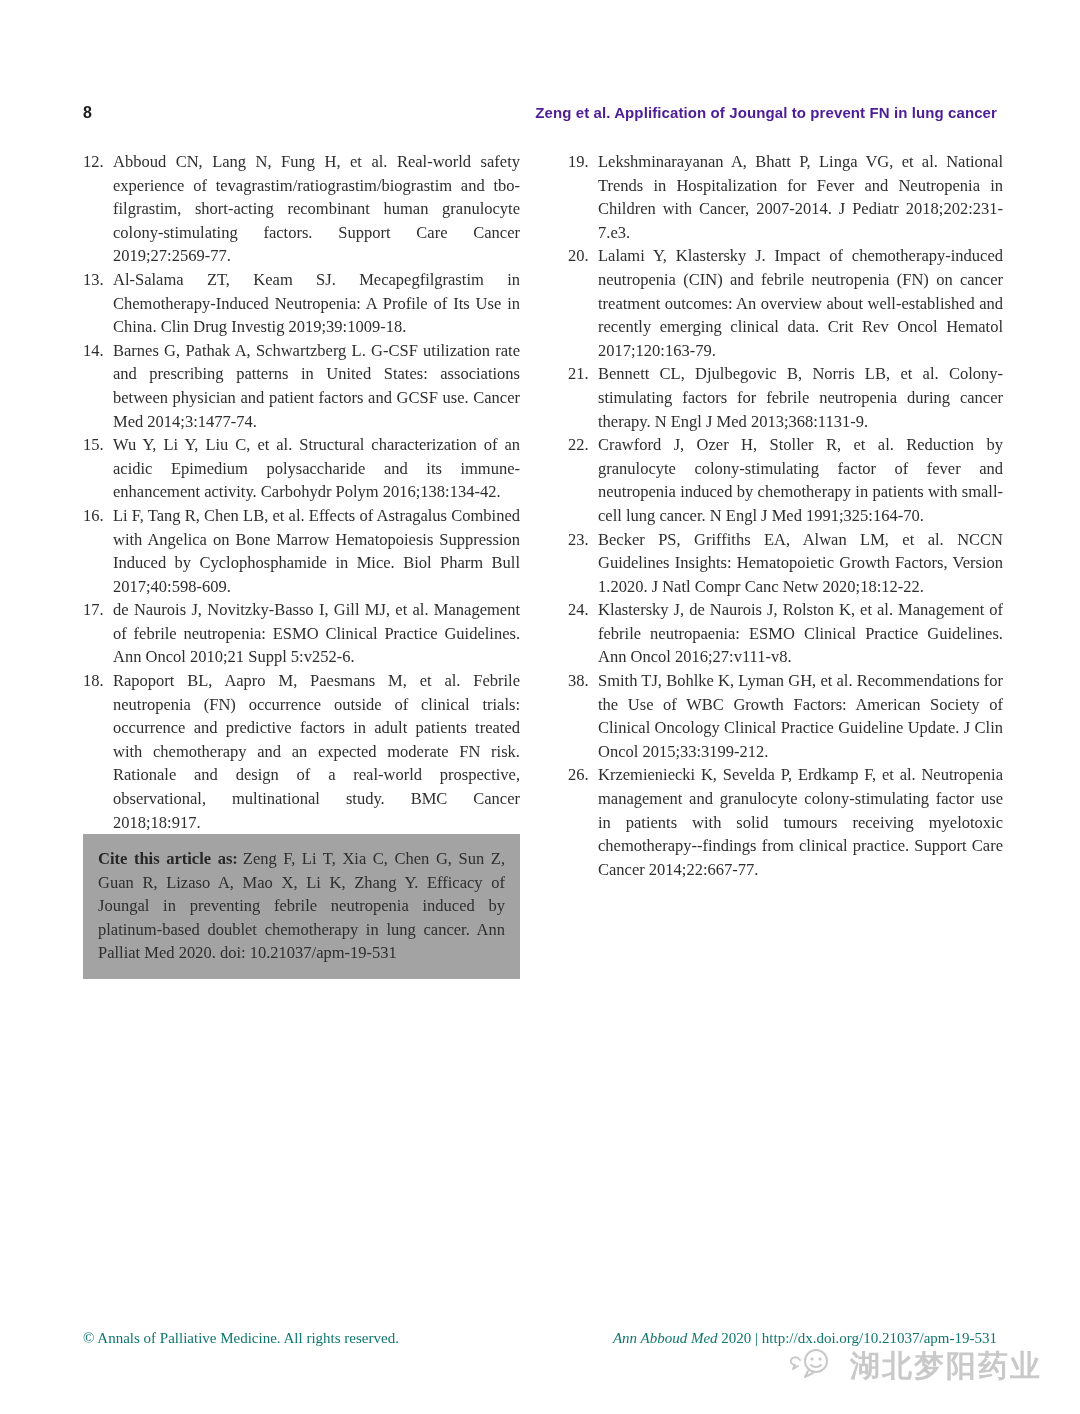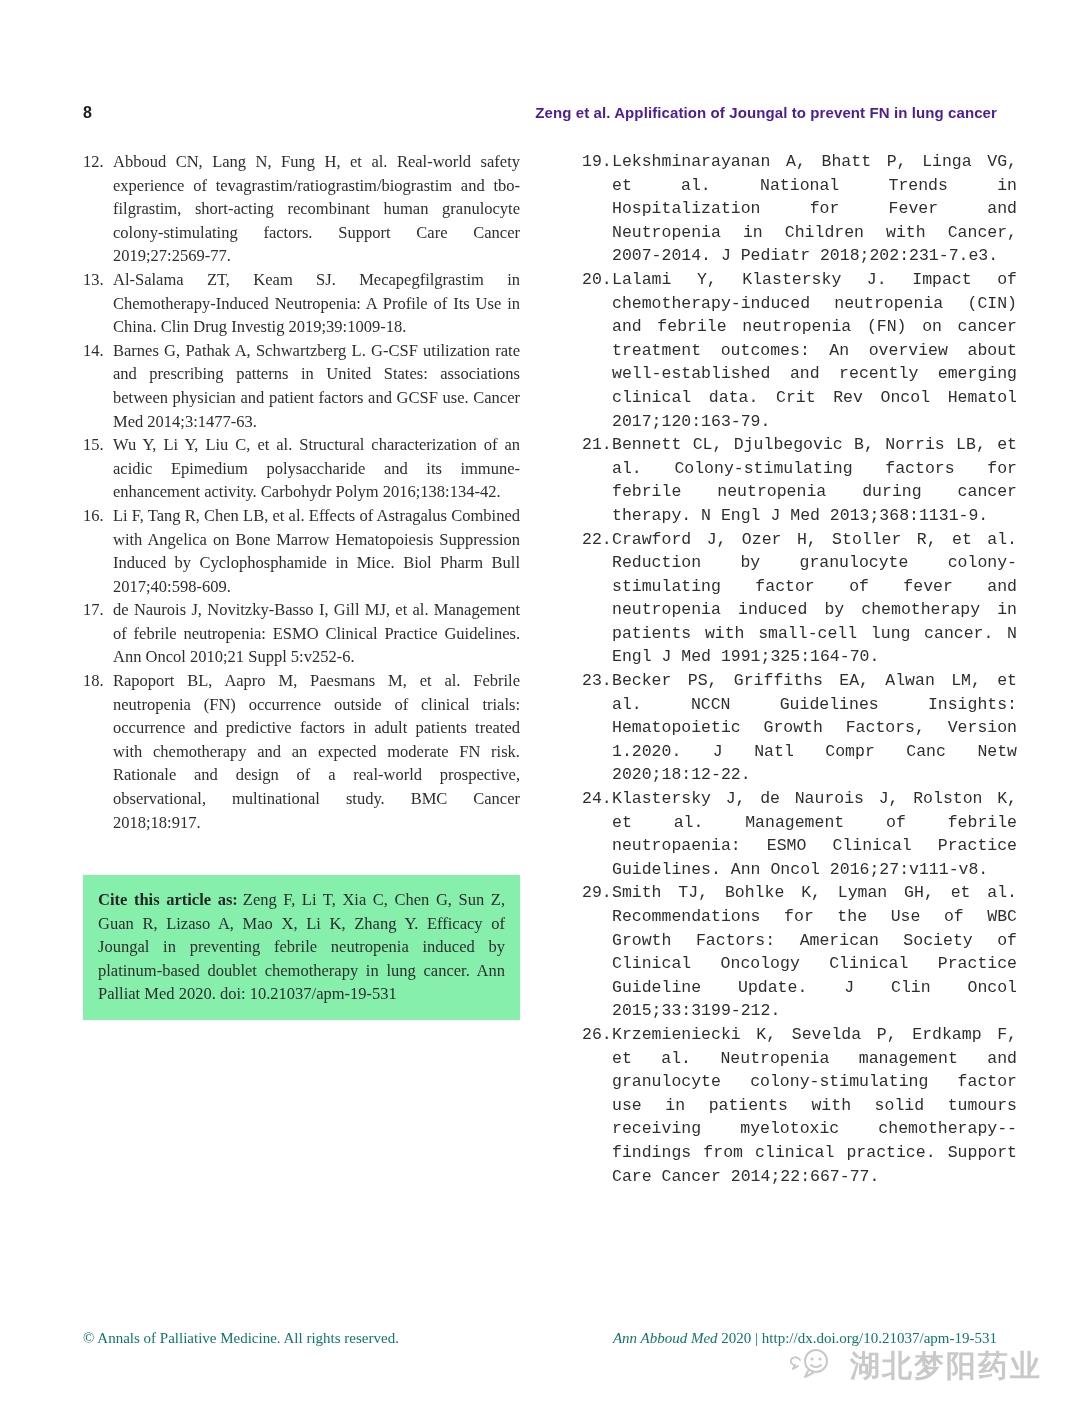--- a/index.html
+++ b/index.html
@@ -26,28 +26,27 @@
     font-family:"Liberation Sans", sans-serif;
     font-weight:bold; font-size:15px; color:#4c1d95;
     letter-spacing:0.1px;
   }
   
   .col {
     position:absolute; top:150px;
     font-size:16.5px; line-height:23.6px;
   }
   .col-left  { left:83px;  width:437px; }
-  .col-right { left:582px; width:435px;font-family:Liberation Mono, monospace; }
+  .col-right { left:568px; width:435px; }
   .ref { display:flex; }
   .ref-num { flex:0 0 30px; }
   .ref-text { flex:1; text-align:justify; }
   
   .cite-box {
-    margin-top:41px;
-    background:#86efac;
+    background:#a3a3a3;
     padding:13px 15px 14px 15px;
     font-size:16.5px; line-height:23.5px;
     text-align:justify;
   }
   .cite-label { font-weight:bold; color:#262626; margin-right:5px; }
   
   .page-footer {
     position:absolute; top:1330px; left:83px; right:83px;
     display:flex; justify-content:space-between; align-items:baseline;
     font-size:15px; color:#0f766e;
@@ -81,21 +80,21 @@
           <div class="ref">
             <span class="ref-num">12.</span>
             <span class="ref-text">Abboud CN, Lang N, Fung H, et al. Real-world safety experience of tevagrastim/ratiograstim/biograstim and tbo-filgrastim, short-acting recombinant human granulocyte colony-stimulating factors. Support Care Cancer 2019;27:2569-77.</span>
           </div>
           <div class="ref">
             <span class="ref-num">13.</span>
             <span class="ref-text">Al-Salama ZT, Keam SJ. Mecapegfilgrastim in Chemotherapy-Induced Neutropenia: A Profile of Its Use in China. Clin Drug Investig 2019;39:1009-18.</span>
           </div>
           <div class="ref">
             <span class="ref-num">14.</span>
-            <span class="ref-text">Barnes G, Pathak A, Schwartzberg L. G-CSF utilization rate and prescribing patterns in United States: associations between physician and patient factors and GCSF use. Cancer Med 2014;3:1477-63.</span>
+            <span class="ref-text">Barnes G, Pathak A, Schwartzberg L. G-CSF utilization rate and prescribing patterns in United States: associations between physician and patient factors and GCSF use. Cancer Med 2014;3:1477-74.</span>
           </div>
           <div class="ref">
             <span class="ref-num">15.</span>
             <span class="ref-text">Wu Y, Li Y, Liu C, et al. Structural characterization of an acidic Epimedium polysaccharide and its immune-enhancement activity. Carbohydr Polym 2016;138:134-42.</span>
           </div>
           <div class="ref">
             <span class="ref-num">16.</span>
             <span class="ref-text">Li F, Tang R, Chen LB, et al. Effects of Astragalus Combined with Angelica on Bone Marrow Hematopoiesis Suppression Induced by Cyclophosphamide in Mice. Biol Pharm Bull 2017;40:598-609.</span>
           </div>
           <div class="ref">
@@ -131,21 +130,21 @@
           </div>
           <div class="ref">
             <span class="ref-num">23.</span>
             <span class="ref-text">Becker PS, Griffiths EA, Alwan LM, et al. NCCN Guidelines Insights: Hematopoietic Growth Factors, Version 1.2020. J Natl Compr Canc Netw 2020;18:12-22.</span>
           </div>
           <div class="ref">
             <span class="ref-num">24.</span>
             <span class="ref-text">Klastersky J, de Naurois J, Rolston K, et al. Management of febrile neutropaenia: ESMO Clinical Practice Guidelines. Ann Oncol 2016;27:v111-v8.</span>
           </div>
           <div class="ref">
-            <span class="ref-num">29.</span>
+            <span class="ref-num">38.</span>
             <span class="ref-text">Smith TJ, Bohlke K, Lyman GH, et al. Recommendations for the Use of WBC Growth Factors: American Society of Clinical Oncology Clinical Practice Guideline Update. J Clin Oncol 2015;33:3199-212.</span>
           </div>
           <div class="ref">
             <span class="ref-num">26.</span>
             <span class="ref-text">Krzemieniecki K, Sevelda P, Erdkamp F, et al. Neutropenia management and granulocyte colony-stimulating factor use in patients with solid tumours receiving myelotoxic chemotherapy--findings from clinical practice. Support Care Cancer 2014;22:667-77.</span>
           </div>
         </div>
     </div>
   </main>
 

